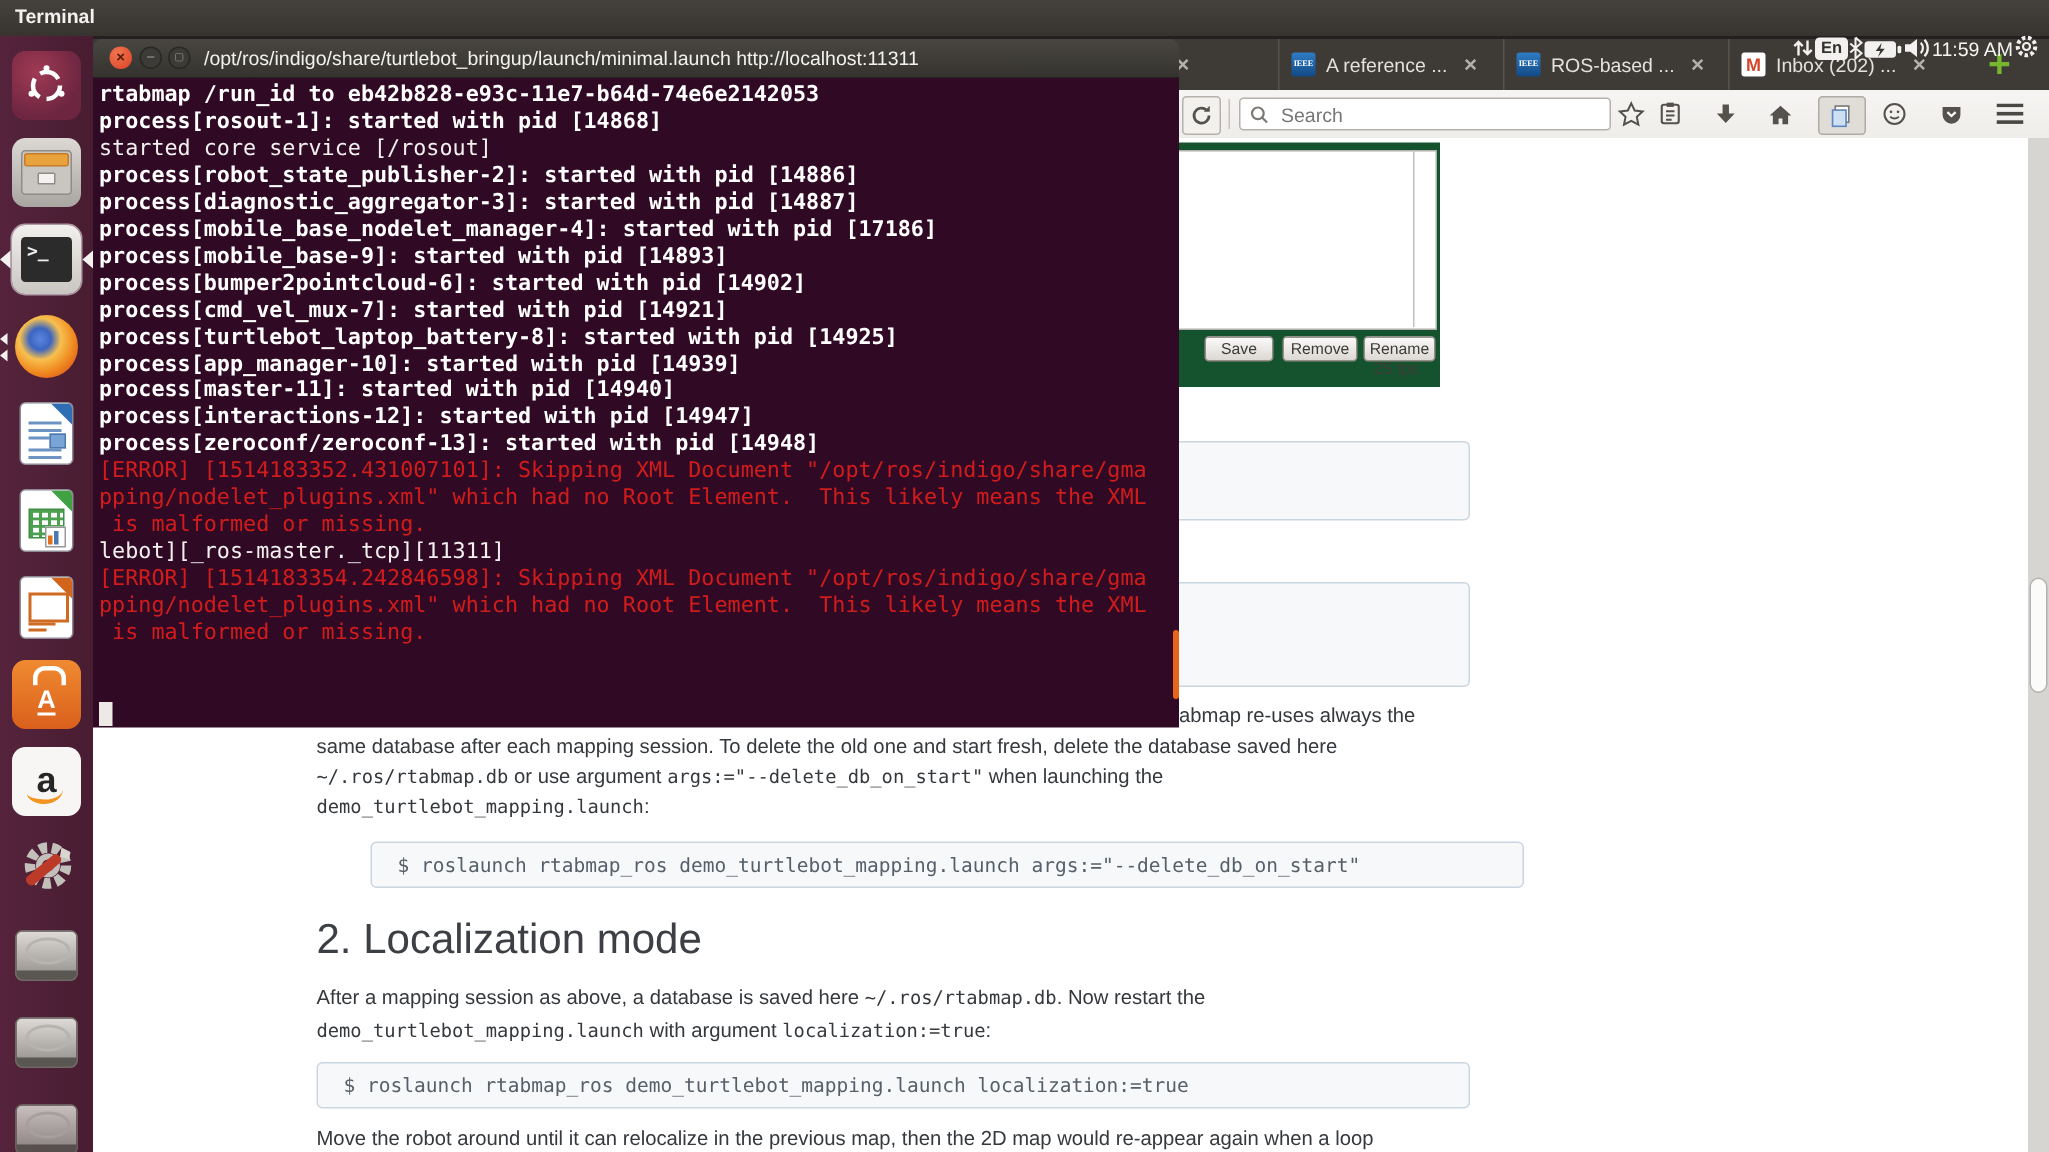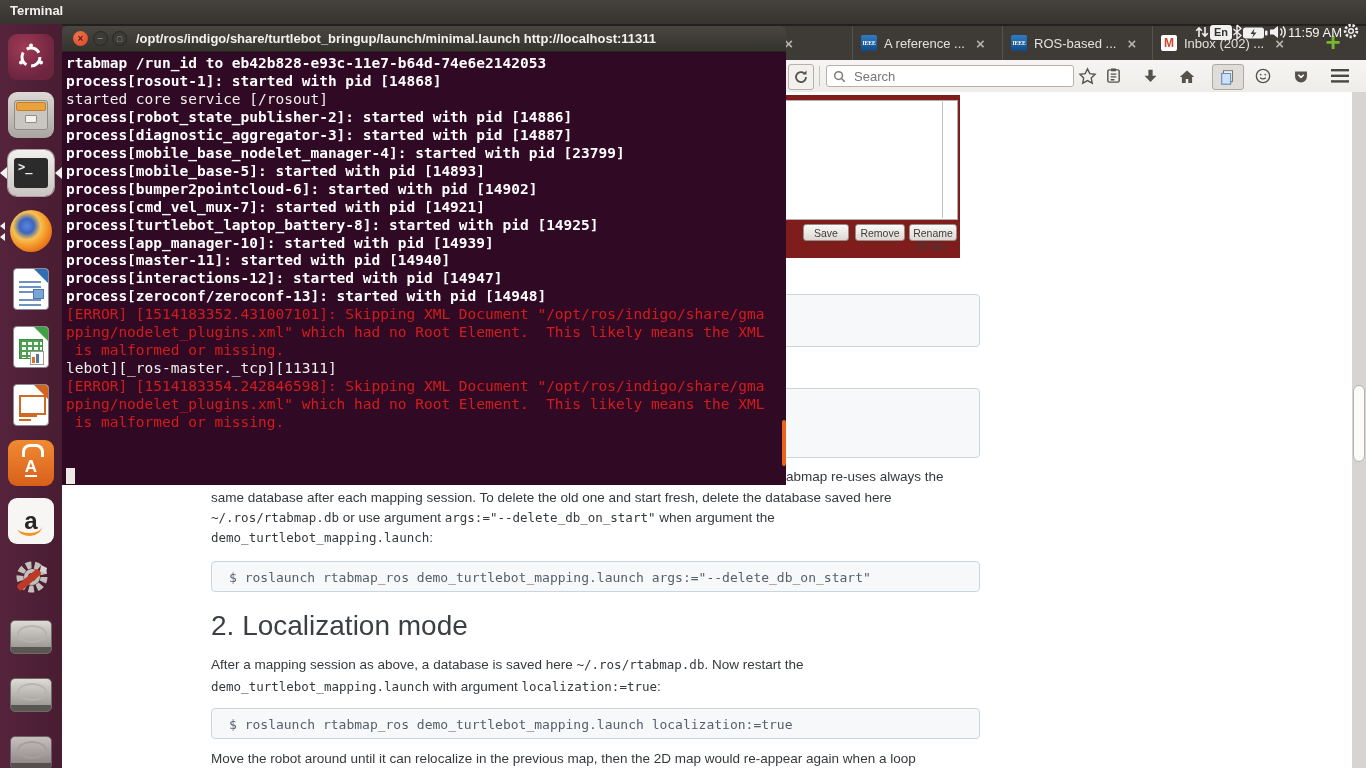--- a/index.html
+++ b/index.html
@@ -73,21 +73,21 @@
   .tb-btn{position:absolute;top:4px;width:24px;height:24px;display:flex;align-items:center;justify-content:center;}
   #reload-btn{left:726px;border:1px solid #b6b1ab;border-radius:3px;background:#f3f1ee;}
   #tb-sep{position:absolute;left:757px;top:6px;width:1px;height:20px;background:#c6c2bc;}
   #searchbox{position:absolute;left:764px;top:5px;width:234px;height:20px;background:#fff;
     border:1px solid #b6b1ab;border-radius:3px;display:flex;align-items:center;padding:0 6px;gap:6px;}
   #searchbox input{border:none;outline:none;flex:1;font-size:13px;color:#6d28d9;
     font-family:"Liberation Sans",sans-serif;background:transparent;}
   #pages-btn{left:1150px;width:30px;border:1px solid #aeaaa4;border-radius:3px;background:#e0ddd8;}
   
   #content{position:absolute;left:0;top:66px;right:0;bottom:0;background:#fff;overflow:hidden;}
-  #shot{position:absolute;left:598px;top:3px;width:300px;height:163px;background:#7f1d1d;}
+  #shot{position:absolute;left:598px;top:3px;width:300px;height:163px;background:#14532d;}
   #shot .panel{position:absolute;left:0;top:5px;width:296px;height:118px;background:#fff;border:1px solid #b3afab;}
   #shot .pdiv{position:absolute;left:282px;top:5px;width:1px;height:118px;background:#c4c0bc;}
   .gtkbtn{position:absolute;top:129px;height:17px;border:1px solid #948e88;border-radius:3px;
     background:linear-gradient(#fbfaf9,#dcd8d3);font-size:10.5px;color:#3e3c39;
     display:flex;align-items:center;justify-content:center;box-sizing:border-box;}
   #fps{position:absolute;left:784px;top:148px;width:100px;text-align:right;font-size:11px;color:#3e3c39;}
   .codebox{position:absolute;left:149px;width:769px;background:#f6f8fa;
     border:1px solid #c9d6e0;border-radius:4px;box-sizing:border-box;}
   .codebox .code{font-family:"DejaVu Sans Mono",monospace;font-size:13px;color:#57606a;
     padding:8px 0 0 17px;white-space:pre;}
@@ -95,21 +95,21 @@
   .pline .mono{font-family:"DejaVu Sans Mono",monospace;font-size:12.5px;}
   #heading2{position:absolute;left:149px;top:518px;font-size:28px;color:#3c4045;font-weight:400;}
   #pg-scroll{position:absolute;right:0;top:0;bottom:0;width:14px;background:#d7d5d2;}
   #pg-thumb{position:absolute;right:1px;top:293px;width:12px;height:77px;background:#fbfbfa;
     border:1px solid #b4b1ae;border-radius:7px;box-sizing:border-box;}
   
   #terminal{position:absolute;left:62px;top:26px;width:724px;height:459px;z-index:20;}
   #ttl{position:absolute;left:0;top:0;width:100%;height:26px;
     background:linear-gradient(#494641,#35332e);border-radius:6px 6px 0 0;box-sizing:border-box;
     border-bottom:1px solid #262420;}
-  #ttl .wtitle{position:absolute;left:74px;top:5px;color:#f3f1ed;font-weight:bold;font-size:13px;white-space:nowrap;}
+  #ttl .wtitle{position:absolute;left:74px;top:5px;color:#f3f1ed;font-weight:normal;font-size:13px;white-space:nowrap;}
   .wbtn{position:absolute;top:5px;width:15px;height:15px;border-radius:50%;
     display:flex;align-items:center;justify-content:center;font-size:10px;line-height:10px;}
   #btn-close{left:11px;background:radial-gradient(circle at 35% 30%,#f0744e,#dc4327);color:#571c0c;font-weight:bold;}
   #btn-min{left:31px;background:#3d3b37;border:1px solid #2a2825;color:#9c9995;box-sizing:border-box;}
   #btn-max{left:50px;background:#3d3b37;border:1px solid #2a2825;color:#9c9995;font-size:7px;box-sizing:border-box;}
   #tbody{position:absolute;left:0;top:26px;width:724px;height:433px;background:#300a24;overflow:hidden;}
   .tl{position:relative;font-family:"DejaVu Sans Mono",monospace;font-size:14.5px;line-height:17.95px;
     white-space:pre;padding-left:4px;}
   .tl.b{color:#ffffff;font-weight:bold;}
   .tl.n{color:#f2f0ee;font-weight:normal;}
@@ -221,24 +221,24 @@
       <div class="gtkbtn" style="left:195px;width:50px;">Remove</div>
       <div class="gtkbtn" style="left:249px;width:48px;">Rename</div>
     </div>
     <div id="fps">25 fps</div>
 
     <div class="codebox" style="top:202px;height:53px;"></div>
     <div class="codebox" style="top:296px;height:70px;"></div>
 
     <div class="pline" style="left:724px;top:377px;">abmap re-uses always the</div>
     <div class="pline" style="left:149px;top:398px;">same database after each mapping session. To delete the old one and start fresh, delete the database saved here</div>
-    <div class="pline" style="left:149px;top:418px;"><span class="mono">~/.ros/rtabmap.db</span><span> or use argument </span><span class="mono">args:="--delete_db_on_start"</span><span> when argument the</span></div>
+    <div class="pline" style="left:149px;top:418px;"><span class="mono">~/.ros/rtabmap.db</span><span> or use argument </span><span class="mono">args:="--delete_db_on_start"</span><span> when launching the</span></div>
     <div class="pline" style="left:149px;top:438px;"><span class="mono">demo_turtlebot_mapping.launch</span><span>:</span></div>
 
-    <div class="codebox" style="top:469px;height:31px;">
+    <div class="codebox" style="top:469px;height:31px;margin-left:36px;">
       <div class="code">$ roslaunch rtabmap_ros demo_turtlebot_mapping.launch args:="--delete_db_on_start"</div>
     </div>
 
     <div id="heading2">2. Localization mode</div>
 
     <div class="pline" style="left:149px;top:565px;"><span>After a mapping session as above, a database is saved here </span><span class="mono">~/.ros/rtabmap.db</span><span>. Now restart the</span></div>
     <div class="pline" style="left:149px;top:587px;"><span class="mono">demo_turtlebot_mapping.launch</span><span> with argument </span><span class="mono">localization:=true</span><span>:</span></div>
 
     <div class="codebox" style="top:616px;height:31px;">
       <div class="code">$ roslaunch rtabmap_ros demo_turtlebot_mapping.launch localization:=true</div>
@@ -259,22 +259,22 @@
     <div class="wbtn" id="btn-max">▢</div>
     <div class="wtitle">/opt/ros/indigo/share/turtlebot_bringup/launch/minimal.launch http://localhost:11311</div>
   </div>
   <div id="tbody">
     <div id="tlines">
       <div class="tl b">rtabmap /run_id to eb42b828-e93c-11e7-b64d-74e6e2142053</div>
       <div class="tl b">process[rosout-1]: started with pid [14868]</div>
       <div class="tl n">started core service [/rosout]</div>
       <div class="tl b">process[robot_state_publisher-2]: started with pid [14886]</div>
       <div class="tl b">process[diagnostic_aggregator-3]: started with pid [14887]</div>
-      <div class="tl b">process[mobile_base_nodelet_manager-4]: started with pid [23799]</div>
-      <div class="tl b">process[mobile_base-5]: started with pid [14893]</div>
+      <div class="tl b">process[mobile_base_nodelet_manager-4]: started with pid [17186]</div>
+      <div class="tl b">process[mobile_base-9]: started with pid [14893]</div>
       <div class="tl b">process[bumper2pointcloud-6]: started with pid [14902]</div>
       <div class="tl b">process[cmd_vel_mux-7]: started with pid [14921]</div>
       <div class="tl b">process[turtlebot_laptop_battery-8]: started with pid [14925]</div>
       <div class="tl b">process[app_manager-10]: started with pid [14939]</div>
       <div class="tl b">process[master-11]: started with pid [14940]</div>
       <div class="tl b">process[interactions-12]: started with pid [14947]</div>
       <div class="tl b">process[zeroconf/zeroconf-13]: started with pid [14948]</div>
       <div class="tl e">[ERROR] [1514183352.431007101]: Skipping XML Document "/opt/ros/indigo/share/gma</div>
       <div class="tl e">pping/nodelet_plugins.xml" which had no Root Element.  This likely means the XML</div>
       <div class="tl e"> is malformed or missing.</div>

